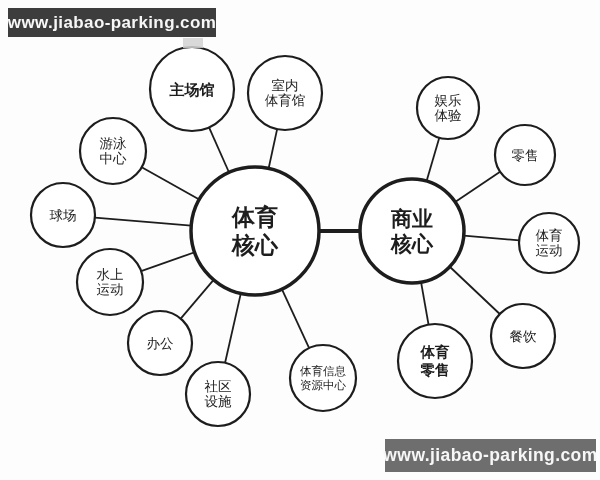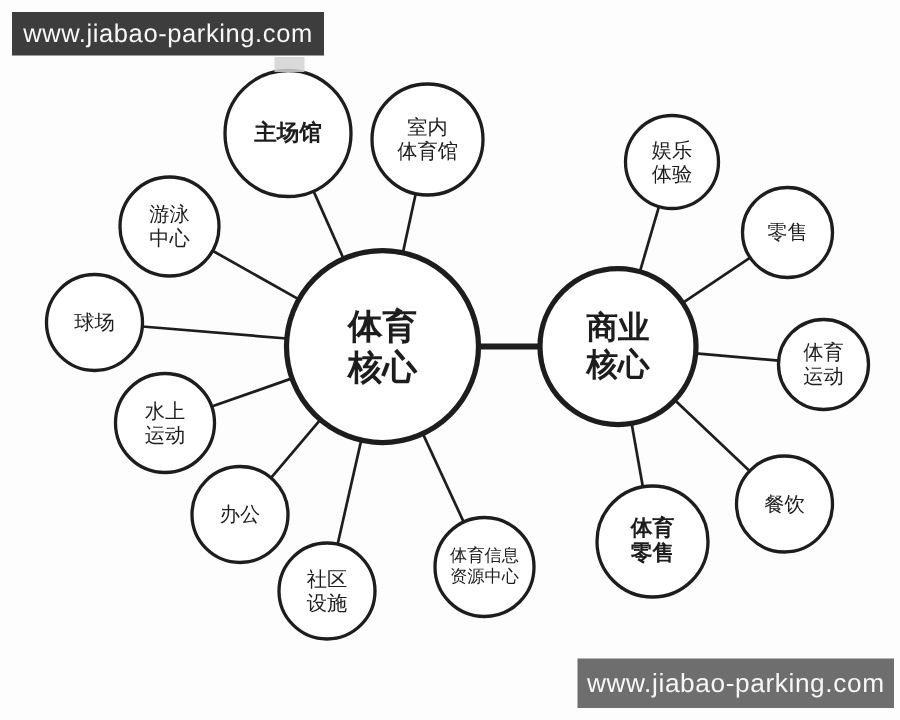--- a/index.html
+++ b/index.html
@@ -15,20 +15,21 @@
     font-family: "Liberation Sans", sans-serif;
     fill: #1d1d1d;
   }
   .watermark {
     position: absolute;
     display: flex; align-items: center; justify-content: center;
     color: #f7f7f7;
     font-size: 17px;
     letter-spacing: 0.4px;
     white-space: nowrap;
+    font-weight: bold;
   }
   .watermark-top {
     left: 8px; top: 8px; width: 208px; height: 29px;
     background: #3d3d3d;
   }
   .watermark-bottom {
     left: 385px; top: 439px; width: 211px; height: 33px;
     background: #6e6e6e;
     font-size: 17.5px;
   }

